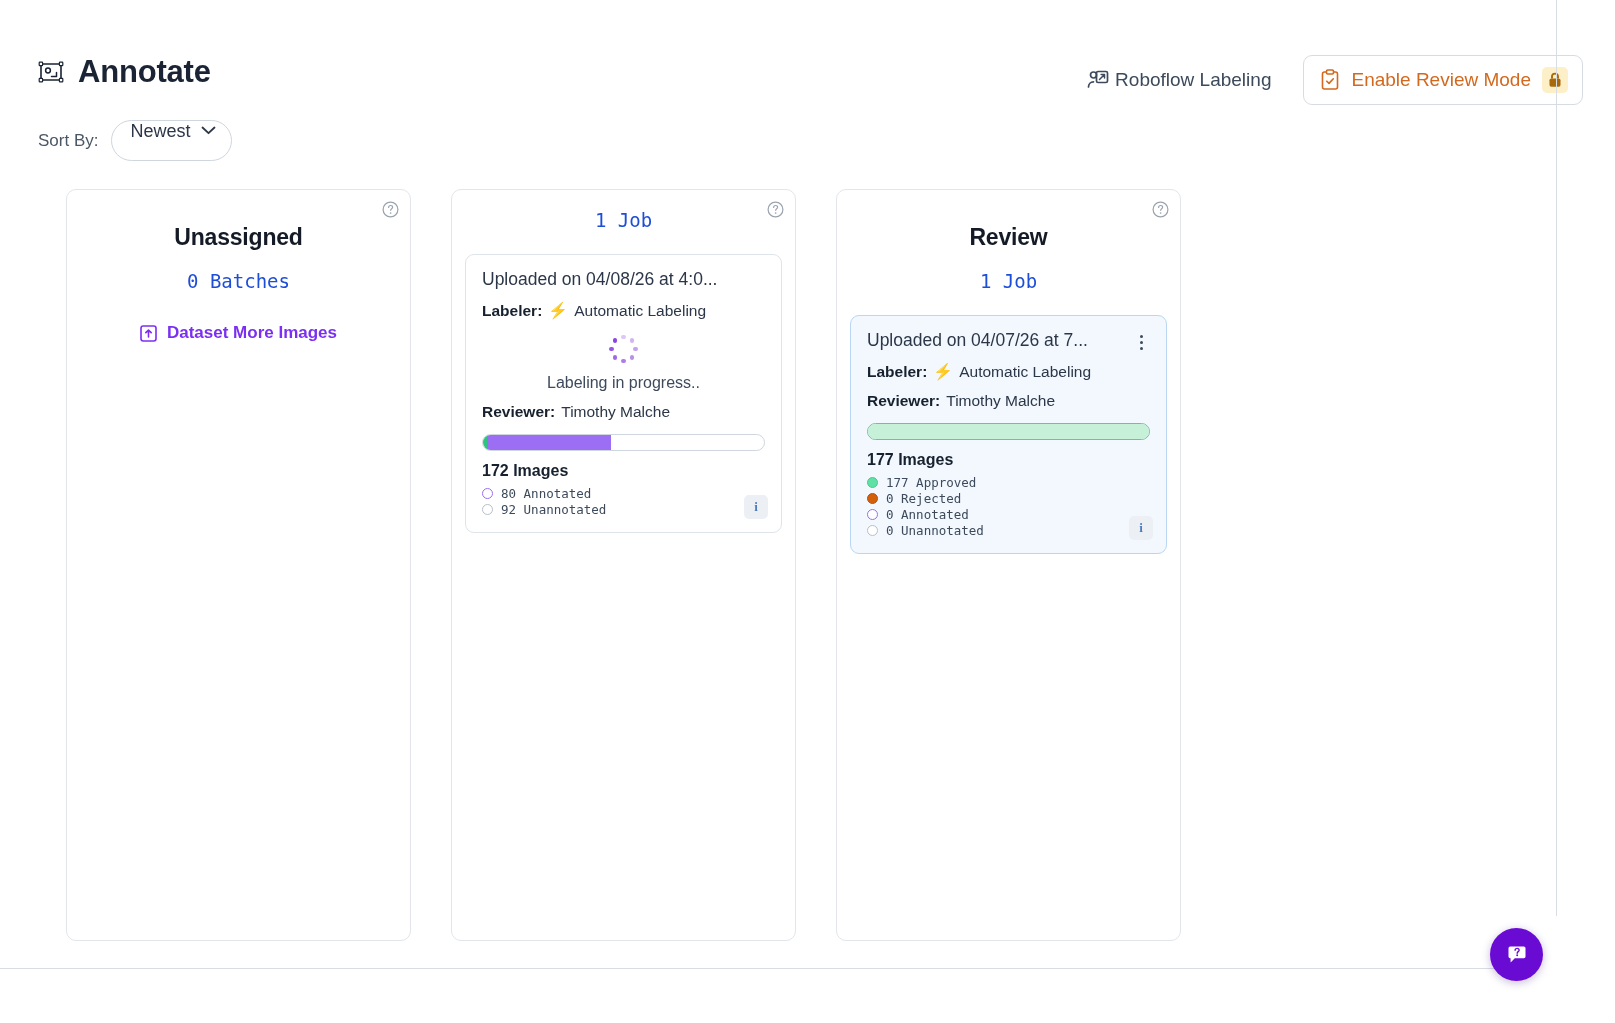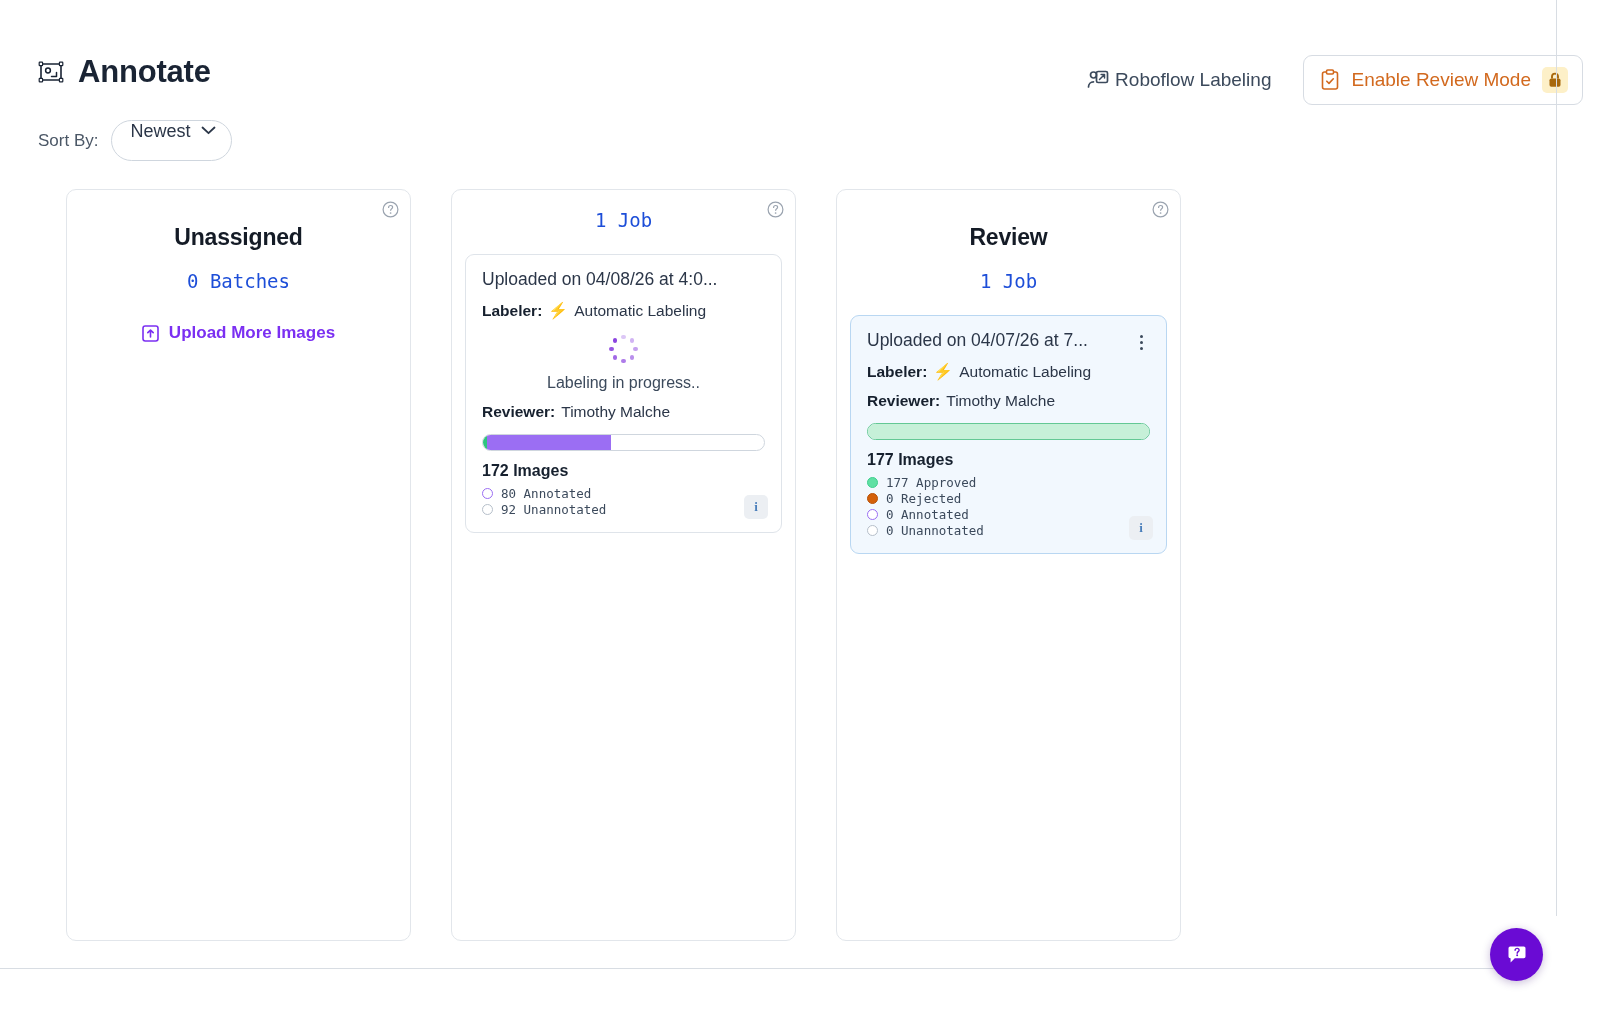--- a/index.html
+++ b/index.html
@@ -276,21 +276,21 @@
       </span>
       <div class="col-title">Unassigned</div>
       <div class="col-sub">0 Batches</div>
       <div class="upload-link">
         <span>
           <svg viewBox="0 0 17 17" fill="none" xmlns="http://www.w3.org/2000/svg">
             <rect x="1" y="1" width="15" height="15" rx="2.2" stroke="#7b2ff2" stroke-width="1.6"></rect>
             <path d="M8.5 12V5.2M5.8 7.7l2.7-2.6 2.7 2.6" stroke="#7b2ff2" stroke-width="1.6" stroke-linecap="round" stroke-linejoin="round"></path>
           </svg>
         </span>
-        <span>Upload More Images</span>
+        <span>Dataset More Images</span>
       </div>
     </div>
 
     <div class="column">
       <span class="col-help">
         <svg viewBox="0 0 17 17" fill="none" xmlns="http://www.w3.org/2000/svg">
           <circle cx="8.5" cy="8.5" r="7.4" stroke="#9aa3af" stroke-width="1.2"></circle>
           <path d="M6.6 6.4c0-1.1.9-1.9 2-1.9s2 .8 2 1.8c0 1.4-1.9 1.5-1.9 3" stroke="#9aa3af" stroke-width="1.2" stroke-linecap="round" fill="none"></path>
           <circle cx="8.6" cy="12" r="0.85" fill="#9aa3af"></circle>
         </svg>

